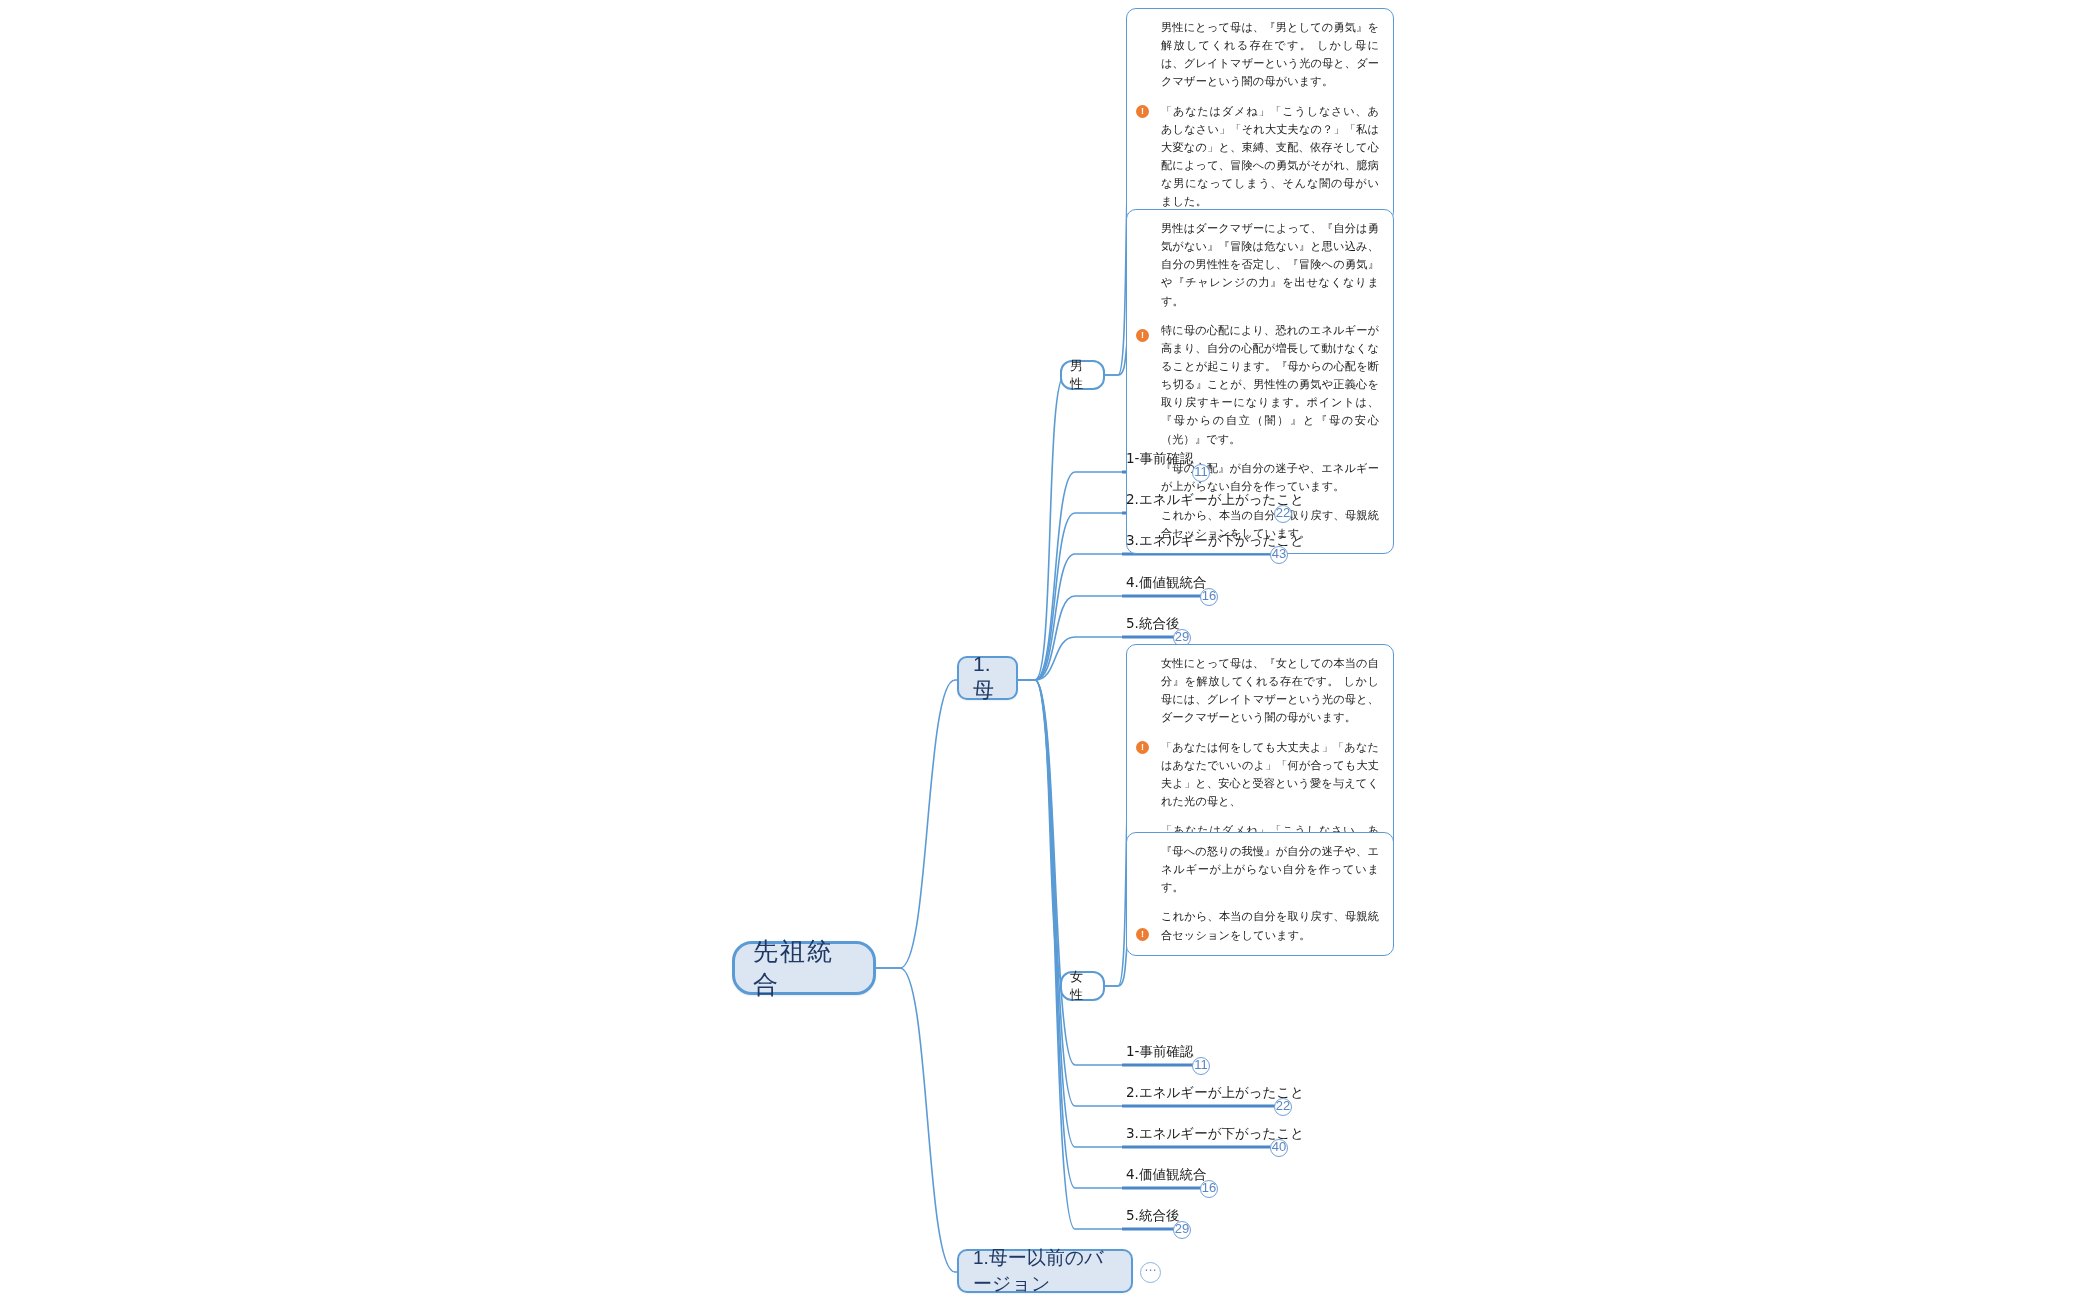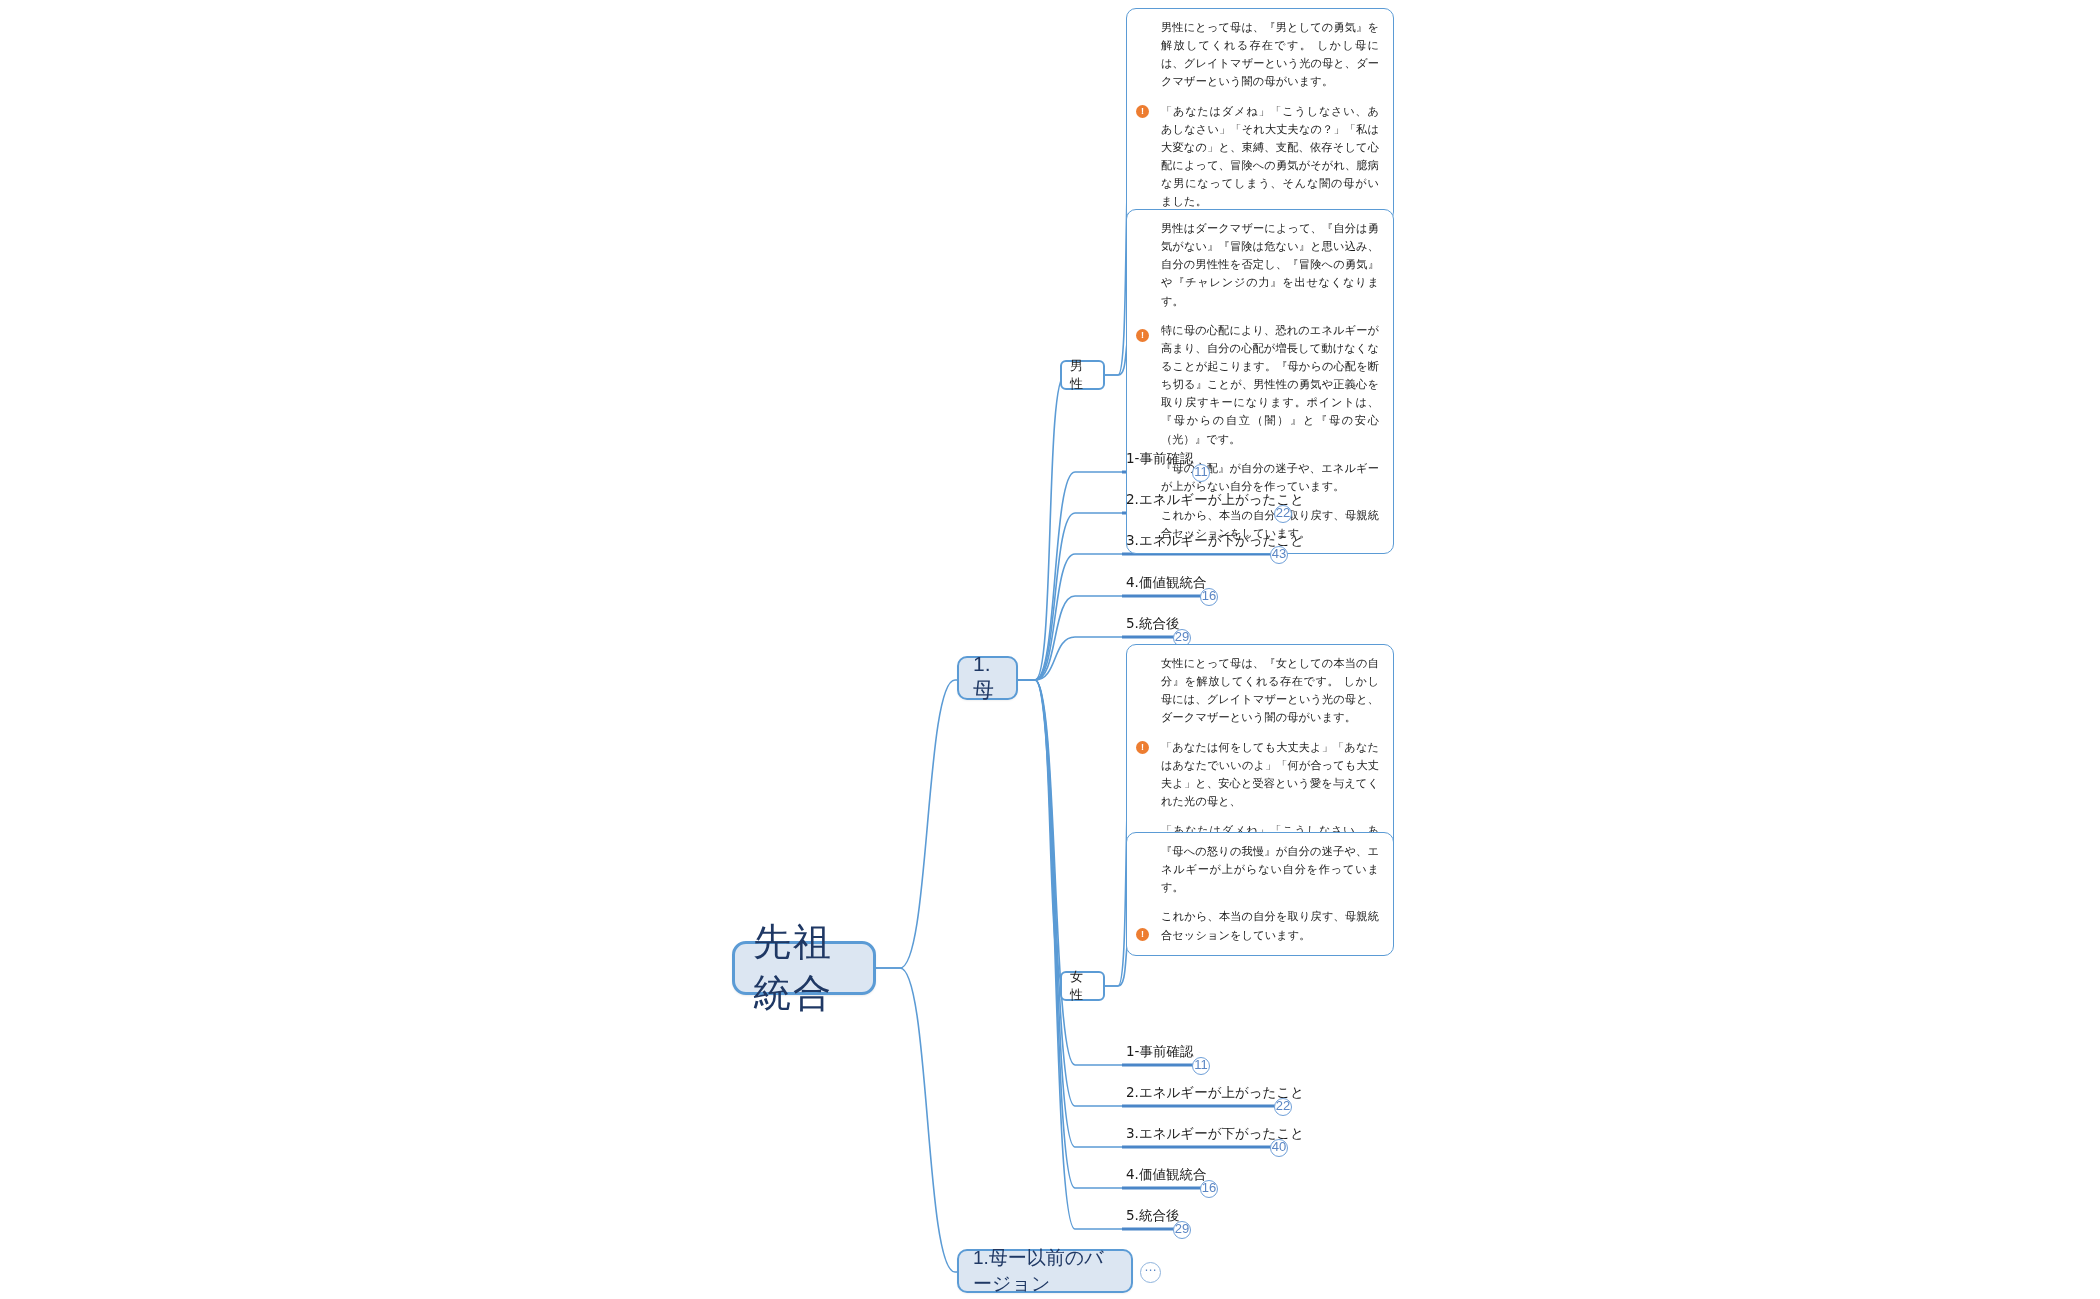--- a/index.html
+++ b/index.html
@@ -12,44 +12,44 @@
   }
   #canvas{position:absolute;inset:0;width:2100px;height:1299px;}
   svg#links{position:absolute;left:0;top:0;width:2100px;height:1299px;pointer-events:none;}
 
   
   .node{position:absolute;box-sizing:border-box;}
 
   .root-node{
     background:#dce6f2;
     border:3px solid #5b9bd5;
-    border-radius:14px;
+    border-radius:20px;
     color:#1f3864;
-    font-size:38px;
+    font-size:25px;
     letter-spacing:2px;
     display:flex;align-items:center;justify-content:center;
     padding:0 18px;
     box-shadow:0 1px 2px rgba(0,0,0,.08);
   }
 
   .main-node{
     background:#dce6f2;
     border:2px solid #5b9bd5;
     border-radius:10px;
     color:#1f3864;
     font-size:21px;
     display:flex;align-items:center;justify-content:center;
     padding:0 14px;
     box-shadow:0 1px 2px rgba(0,0,0,.06);
   }
 
   .sub-node{
     background:#ffffff;
     border:2px solid #5b9bd5;
-    border-radius:6px;
+    border-radius:12px;
     color:#222222;
     font-size:13px;
     display:flex;align-items:center;justify-content:center;
     padding:0 8px;
   }
 
   
   .note-card{
     background:#ffffff;
     border:1.6px solid #5b9bd5;

